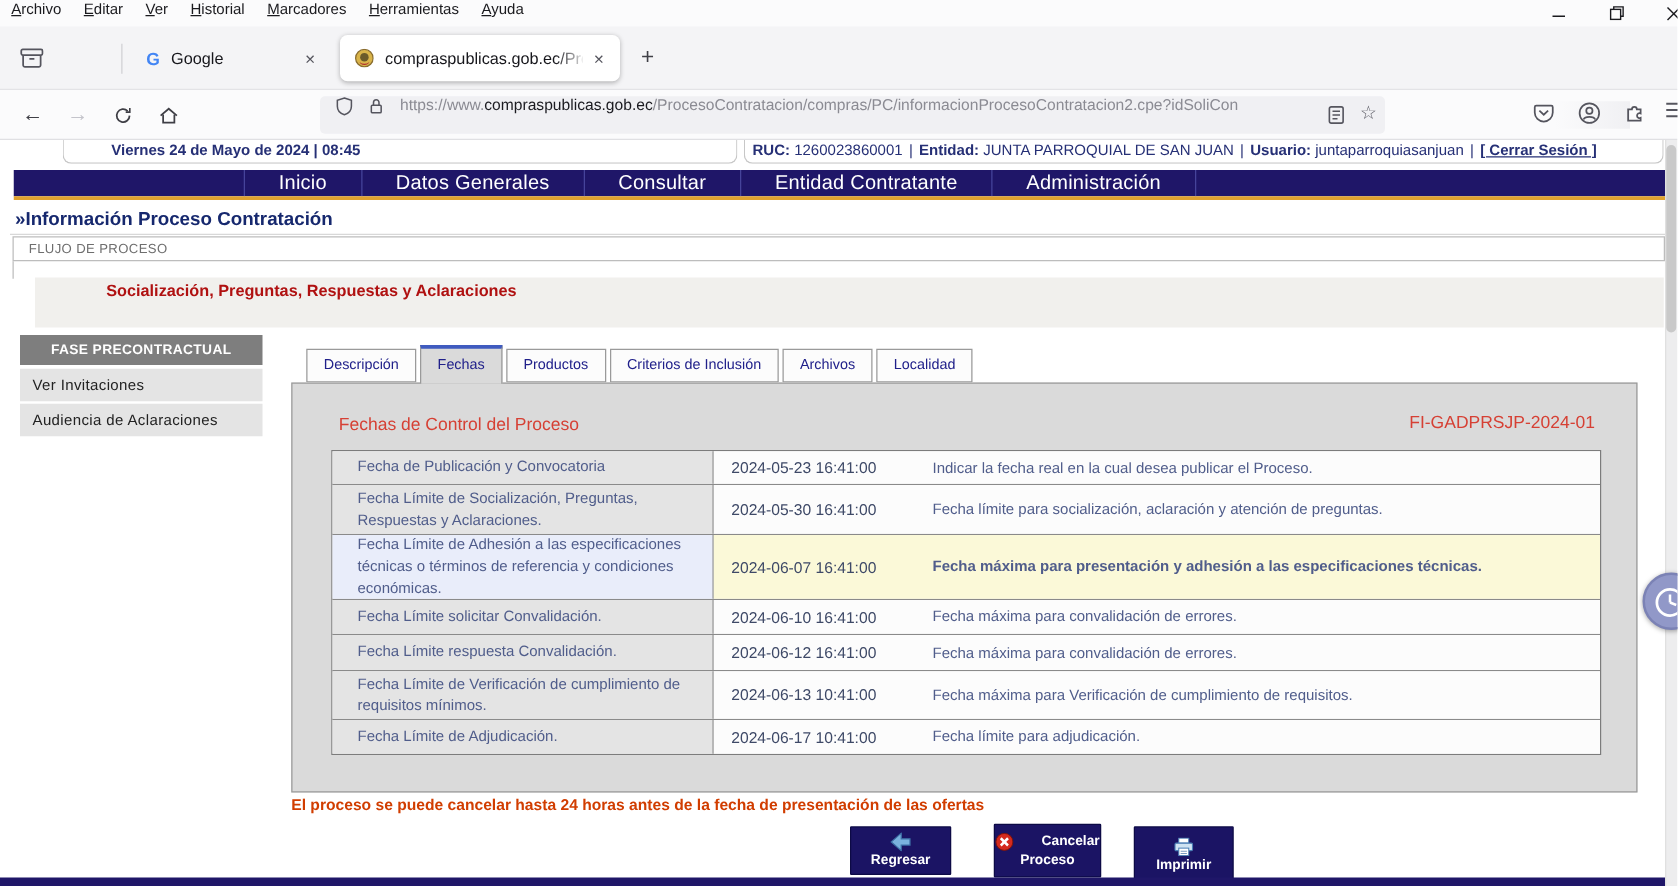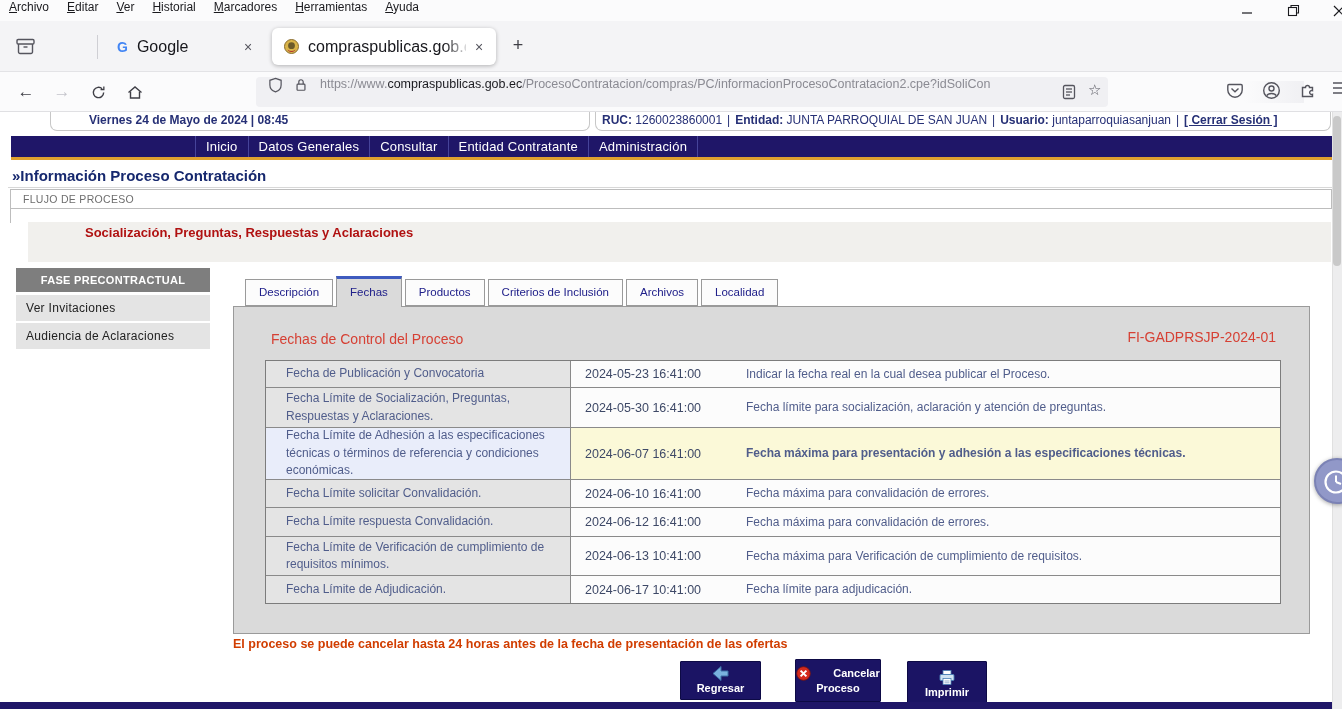--- a/index.html
+++ b/index.html
@@ -25,21 +25,21 @@
   .tabbar {
     position:absolute; left:0; top:21px; width:1342px; height:51px;
     background:#f4f4f6; border-bottom:1px solid #e3e3e6;
   }
   .ffview { position:absolute; left:16px; top:17px; }
   .tsep { position:absolute; left:97px; top:14px; width:1px; height:24px; background:#cfcfd4; }
   .tab { position:absolute; top:7px; height:37px; display:flex; align-items:center; border-radius:6px; }
   .tab-google { left:105px; width:160px; }
   .tab-active { left:272px; width:224px; background:#fff; box-shadow:0 1px 4px rgba(0,0,0,.28); }
   .tab .fav { margin-left:12px; margin-right:9px; flex:0 0 auto; }
-  .ttitle { font-size:16px; color:#17171c; white-space:nowrap; overflow:hidden; flex:1; position:relative; }
+  .ttitle { font-size:13px; color:#17171c; white-space:nowrap; overflow:hidden; flex:1; position:relative; }
   .tfade { position:absolute; right:26px; top:9px; width:26px; height:20px;
            background:linear-gradient(to right, rgba(255,255,255,0), #fff); pointer-events:none; }
   .tclose { margin:0 8px 0 4px; font-size:14px; color:#55555e; width:18px; text-align:center; flex:0 0 auto; }
   .gicon { font-size:14px; font-weight:bold; color:#4285F4; margin-left:12px; margin-right:9px; }
   .newtab { position:absolute; left:506px; top:14px; font-size:18px; color:#3f3f46; width:24px; text-align:center; }
 
   .toolbar {
     position:absolute; left:0; top:72px; width:1342px; height:40px;
     background:#fbfbfc; border-bottom:1px solid #e0e0e3;
   }
@@ -67,21 +67,21 @@
   .hdr-right { left:595px; width:736px; padding-left:6px; }
   .hdr-right b { font-weight:bold; }
   .hdr-right .sep { padding:0 5px; }
   .logout { font-weight:bold; text-decoration:underline; cursor:pointer; }
 
   .mainnav {
     position:absolute; left:11px; top:136px; width:1321px; height:21px;
     background:#1f1668; display:flex; padding-left:184px;
   }
   .mnitem {
-    color:#fff; font-size:13px; line-height:21px; padding:0 10px;
+    color:#fff; font-size:16px; line-height:21px; padding:0 27px;
     border-right:1px solid #46449a; cursor:pointer; letter-spacing:.2px;
   }
   .mnitem:first-child { border-left:1px solid #46449a; }
   .goldline { position:absolute; left:11px; top:157px; width:1321px; height:3px; background:#dfa12f; }
 
   .pagetitle {
     position:absolute; left:12px; top:167px; width:1320px; height:20px;
     font-size:15px; font-weight:bold; color:#16286e;
   }
   .titlerule { position:absolute; left:8px; top:187px; width:1324px; border-bottom:1px solid #d8d8d8; }

